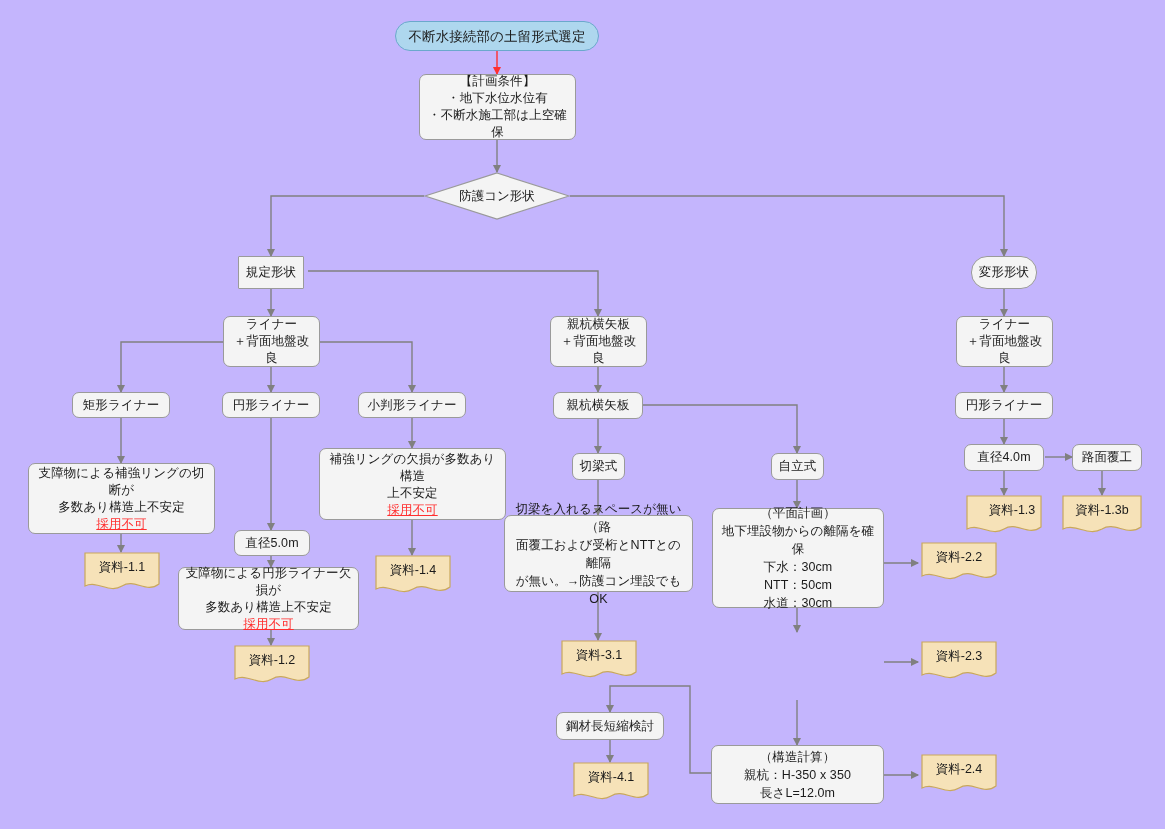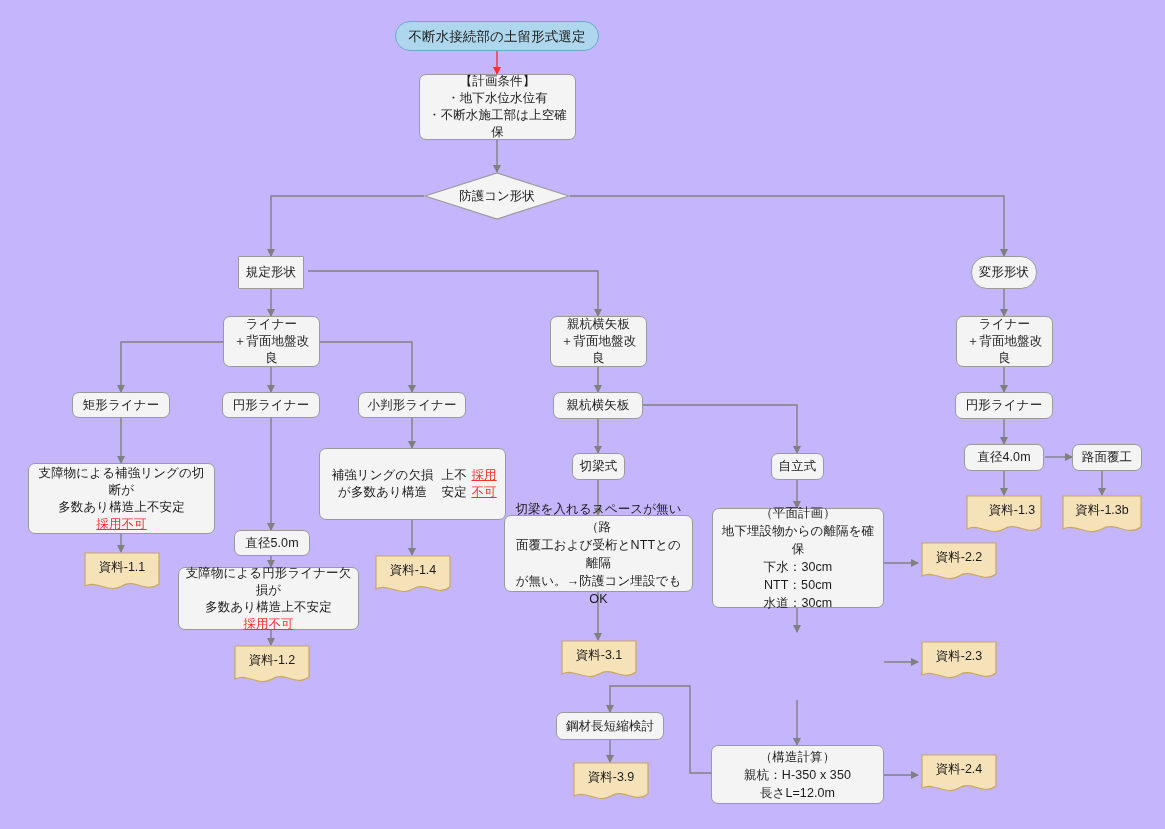--- a/index.html
+++ b/index.html
@@ -203,21 +203,21 @@
   <div class="node rounded" style="left:358px;top:392px;width:108px;height:26px;">小判形ライナー</div>
 
   <div class="node rounded" style="left:955px;top:392px;width:98px;height:27px;">円形ライナー</div>
 
   <div class="node rounded" style="left:28px;top:463px;width:187px;height:71px;flex-direction:column;justify-content:center;">
     <span>支障物による補強リングの切断が</span>
     <span>多数あり構造上不安定</span>
     <span class="reject">採用不可</span>
   </div>
 
-  <div class="node rounded" style="left:319px;top:448px;width:187px;height:72px;flex-direction:row;justify-content:space-between;">
+  <div class="node rounded" style="left:319px;top:448px;width:187px;height:72px;flex-direction:column;justify-content:space-between;">
     <span>補強リングの欠損が多数あり構造</span>
     <span>上不安定</span>
     <span class="reject">採用不可</span>
   </div>
 
   <div class="node rounded" style="left:234px;top:530px;width:76px;height:26px;">直径5.0m</div>
 
   <div class="node rounded" style="left:178px;top:567px;width:181px;height:63px;flex-direction:column;justify-content:center;">
     <span>支障物による円形ライナー欠損が</span>
     <span>多数あり構造上不安定</span>
@@ -274,21 +274,21 @@
     <svg width="76" height="42" viewBox="0 0 76 42">
       <path d="M1,1 H75 V32 C62,42 51,26 38,34 C25,42 14,28 1,34 Z" fill="#f6e2b8" stroke="#c9a85c" stroke-width="1.2"></path>
     </svg>
     <span class="dlabel">資料-3.1</span>
   </div>
 
   <div class="doc" style="left:573px;top:762px;width:76px;height:42px;">
     <svg width="76" height="42" viewBox="0 0 76 42">
       <path d="M1,1 H75 V32 C62,42 51,26 38,34 C25,42 14,28 1,34 Z" fill="#f6e2b8" stroke="#c9a85c" stroke-width="1.2"></path>
     </svg>
-    <span class="dlabel">資料-3.9</span>
+    <span class="dlabel">資料-4.1</span>
   </div>
 
   <div class="doc" style="left:921px;top:542px;width:76px;height:42px;">
     <svg width="76" height="42" viewBox="0 0 76 42">
       <path d="M1,1 H75 V32 C62,42 51,26 38,34 C25,42 14,28 1,34 Z" fill="#f6e2b8" stroke="#c9a85c" stroke-width="1.2"></path>
     </svg>
     <span class="dlabel">資料-2.2</span>
   </div>
 
   <div class="doc" style="left:921px;top:641px;width:76px;height:42px;">

